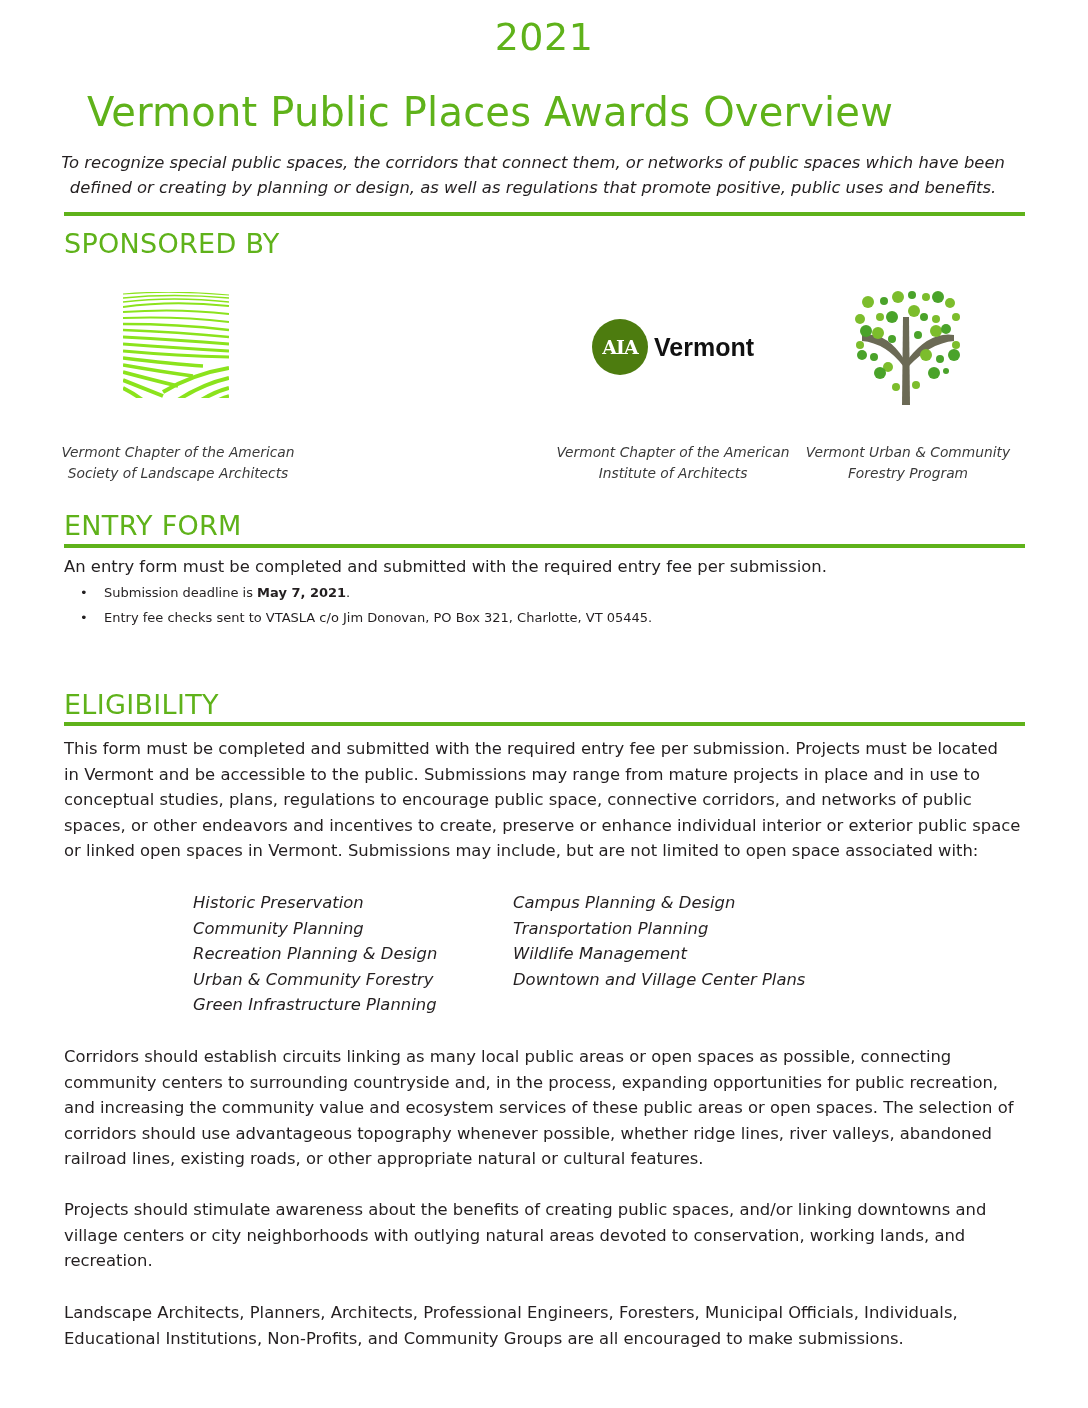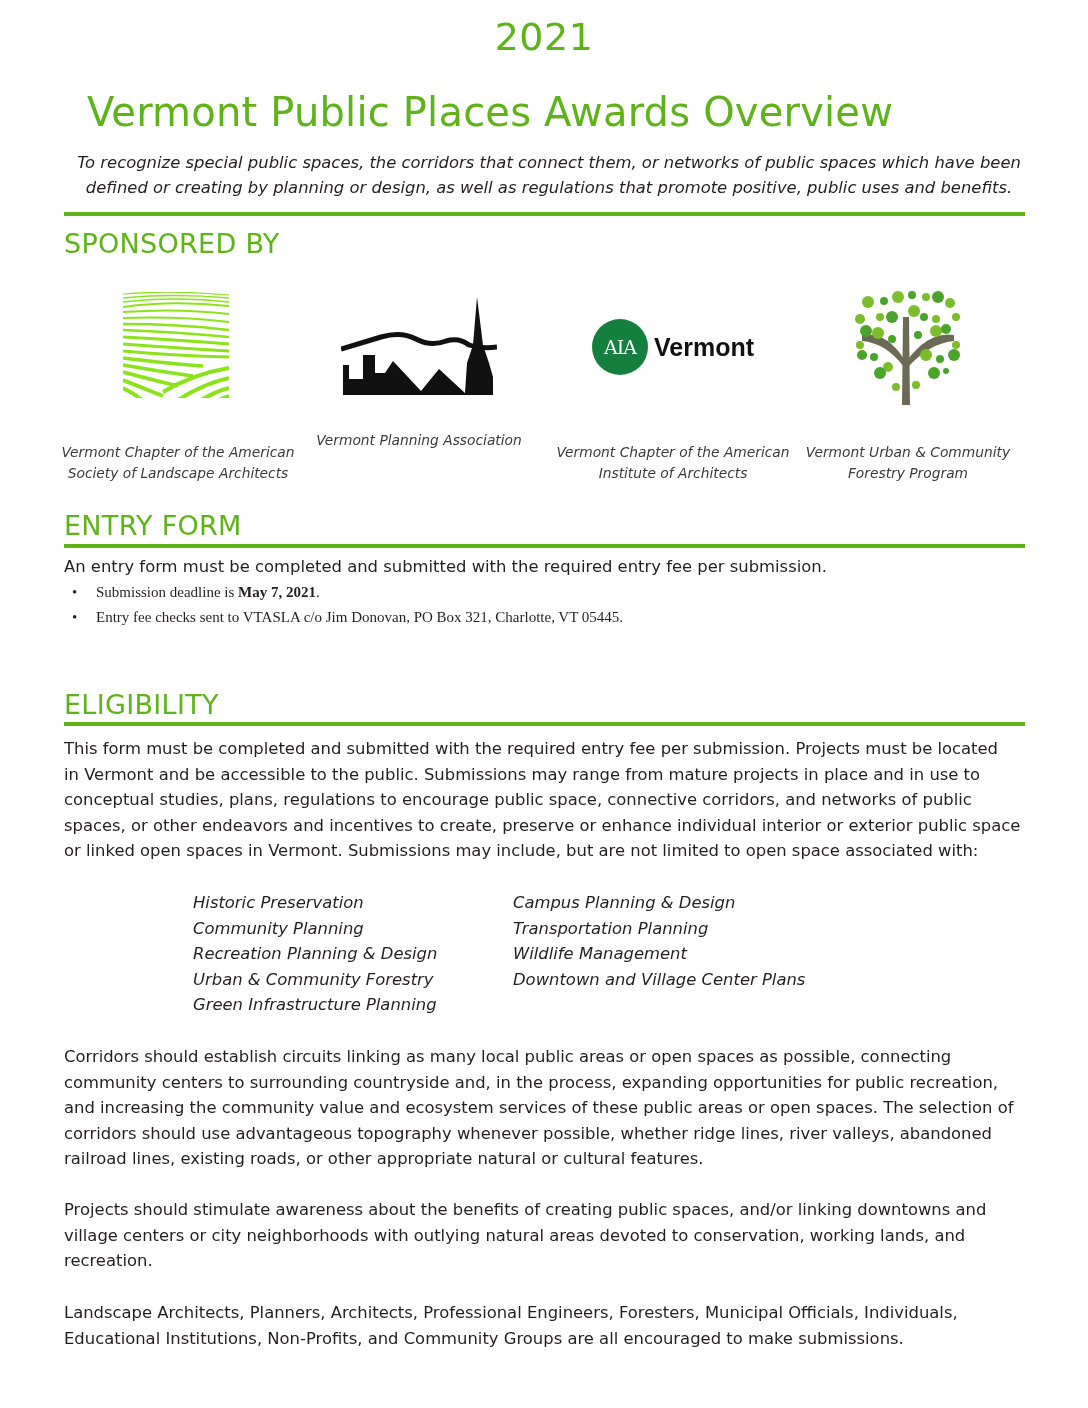--- a/index.html
+++ b/index.html
@@ -2,32 +2,32 @@
 <html><head>
 <meta charset="utf-8">
 <style>
   * { box-sizing: border-box; margin: 0; padding: 0; }
   html, body { width: 1088px; height: 1408px; background: #ffffff; }
   body { font-family: "DejaVu Sans", sans-serif; color: #231f20; position: relative; overflow: hidden; }
   .page { position: absolute; left: 0; top: 0; width: 1088px; height: 1408px; }
 
   .title-year { position: absolute; left: 0; width: 1088px; top: 14px; text-align: center; color: #5fb21a; font-size: 38px; font-weight: normal; letter-spacing: 0.5px; line-height: 46px; }
   .title-main { position: absolute; left: 0; width: 980px; top: 86px; text-align: center; color: #5fb21a; font-size: 40px; font-weight: normal; line-height: 52px; letter-spacing: 0.2px; }
-  .subtitle { position: absolute; left: 64px; width: 970px; top: 150px; text-align: center; font-style: italic; font-size: 16.4px; line-height: 25px; color: #231f20; }
+  .subtitle { position: absolute; left: 48px; width: 970px; top: 150px; text-align: center; font-style: italic; font-size: 16.4px; line-height: 25px; color: #231f20; }
 
   .rule { position: absolute; left: 64px; width: 961px; height: 4px; background: #5fb21a; }
 
   .section-head { position: absolute; left: 64px; color: #5fb21a; font-size: 27px; line-height: 30px; letter-spacing: 0.3px; }
 
   .sponsor { position: absolute; width: 240px; text-align: center; }
   .sponsor .logo { height: 130px; display: flex; align-items: center; justify-content: center; }
   .sponsor .caption { font-style: italic; font-size: 13.8px; line-height: 21px; color: #3a3a3a; margin-top: 30px; }
 
   .body-text { position: absolute; left: 64px; width: 975px; font-size: 16.4px; line-height: 25.6px; color: #231f20; }
-  .bullets { position: absolute; left: 70px; width: 970px; list-style: none; font-size: 15px; line-height: 25px; font-family: Liberation Serif, serif; }
+  .bullets { position: absolute; left: 78px; width: 970px; list-style: none; font-size: 13px; line-height: 25px; }
   .bullets li { position: relative; padding-left: 26px; }
   .bullets li::before { content: "\2022"; position: absolute; left: 2px; top: 0; }
   .bullets a { color: #1a56c8; text-decoration: underline; }
   .bullets b { font-weight: bold; }
 
   .cat-col { position: absolute; font-style: italic; font-size: 16.4px; line-height: 25.6px; list-style: none; }
 </style>
 </head>
 <body>
 
@@ -74,37 +74,25 @@
           <path d="M88 112 Q98 106 106 104" stroke-width="3.5"></path>
         </g>
       </svg>
     </div>
     <div class="caption">
       <div>Vermont Chapter of the American</div>
       <div>Society of Landscape Architects</div>
     </div>
   </div>
 
-  <div class="sponsor" style="left:299px; top:282px;">
-    <div class="logo">
-      <svg width="156" height="108" viewBox="0 0 156 108">
-        <path d="M0 56 Q20 50 40 44 Q60 38 75 46 Q90 54 105 48 Q118 44 128 52 Q140 56 156 54" fill="none" stroke="#111" stroke-width="5"></path>
-        <path d="M2 102 L2 72 L8 72 L8 86 L22 86 L22 62 L34 62 L34 80 L44 80 L52 68 L80 98 L98 76 L124 100 L126 70 L132 52 L136 4 L142 52 L148 70 L152 84 L152 102 Z" fill="#111"></path>
-      </svg>
-    </div>
-    <div class="caption" style="margin-top:18px;">
-      <div>Vermont Planning Association</div>
-      <div></div>
-    </div>
-  </div>
 
   <div class="sponsor" style="left:553px; top:282px;">
     <div class="logo">
       <div style="display:flex; align-items:center; gap:6px;">
-        <div style="width:56px; height:56px; border-radius:50%; background:#15803d; color:#fff; display:flex; align-items:center; justify-content:center; font-family:'DejaVu Serif', serif; font-weight:normal; font-size:19px; letter-spacing:-1px;">
+        <div style="width:56px; height:56px; border-radius:50%; background:#4d7c0f; color:#fff; display:flex; align-items:center; justify-content:center; font-family:'DejaVu Serif', serif; font-weight:bold; font-size:19px; letter-spacing:-1px;">
           <span>AIA</span>
         </div>
         <span style="font-family:'Liberation Sans', sans-serif; font-weight:bold; font-size:25px; color:#111;">Vermont</span>
       </div>
     </div>
     <div class="caption">
       <div>Vermont Chapter of the American</div>
       <div>Institute of Architects</div>
     </div>
   </div>

